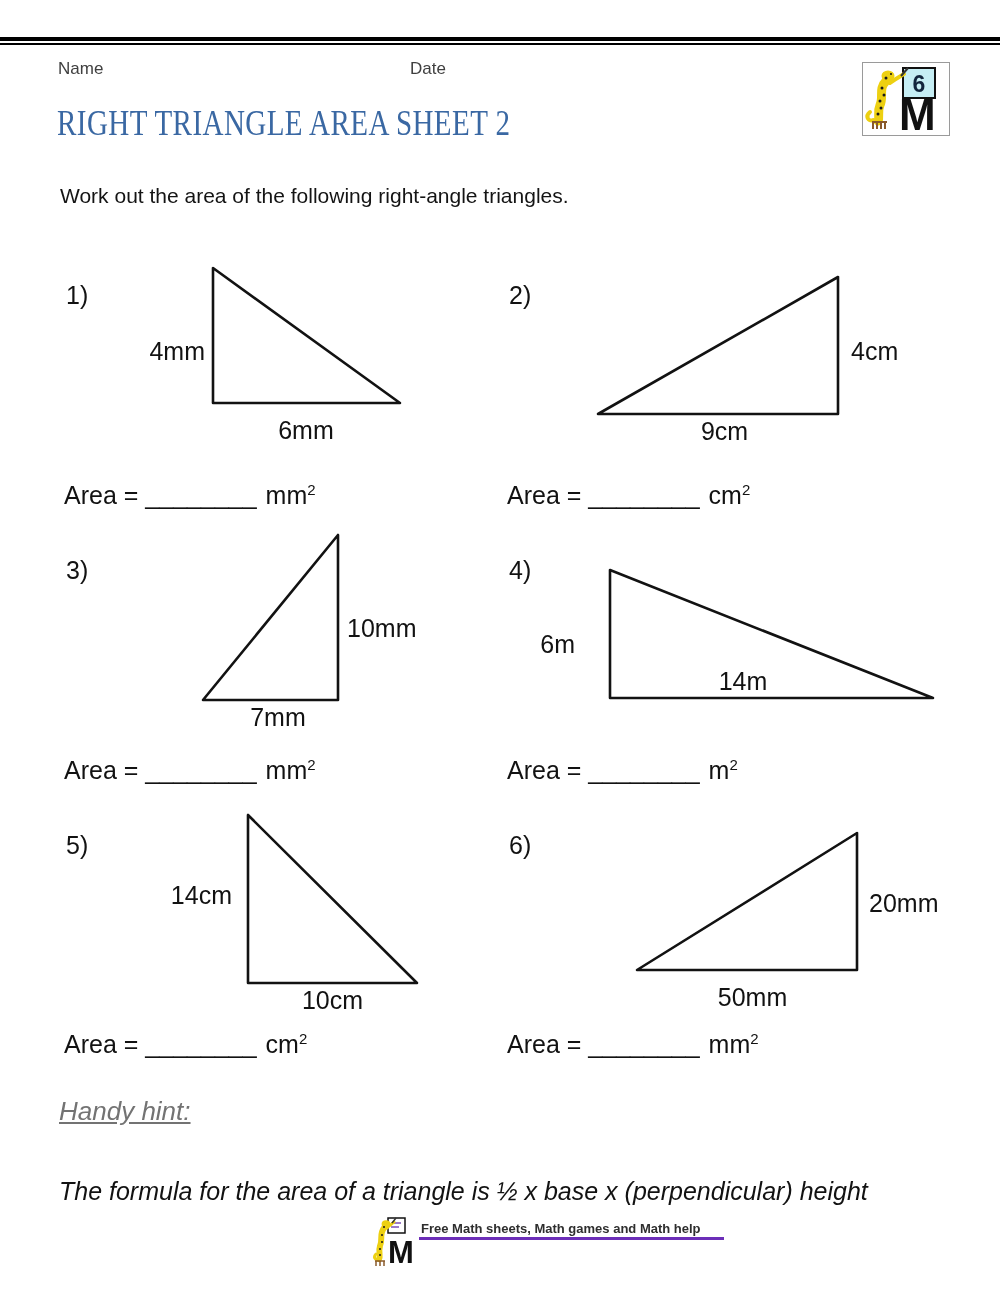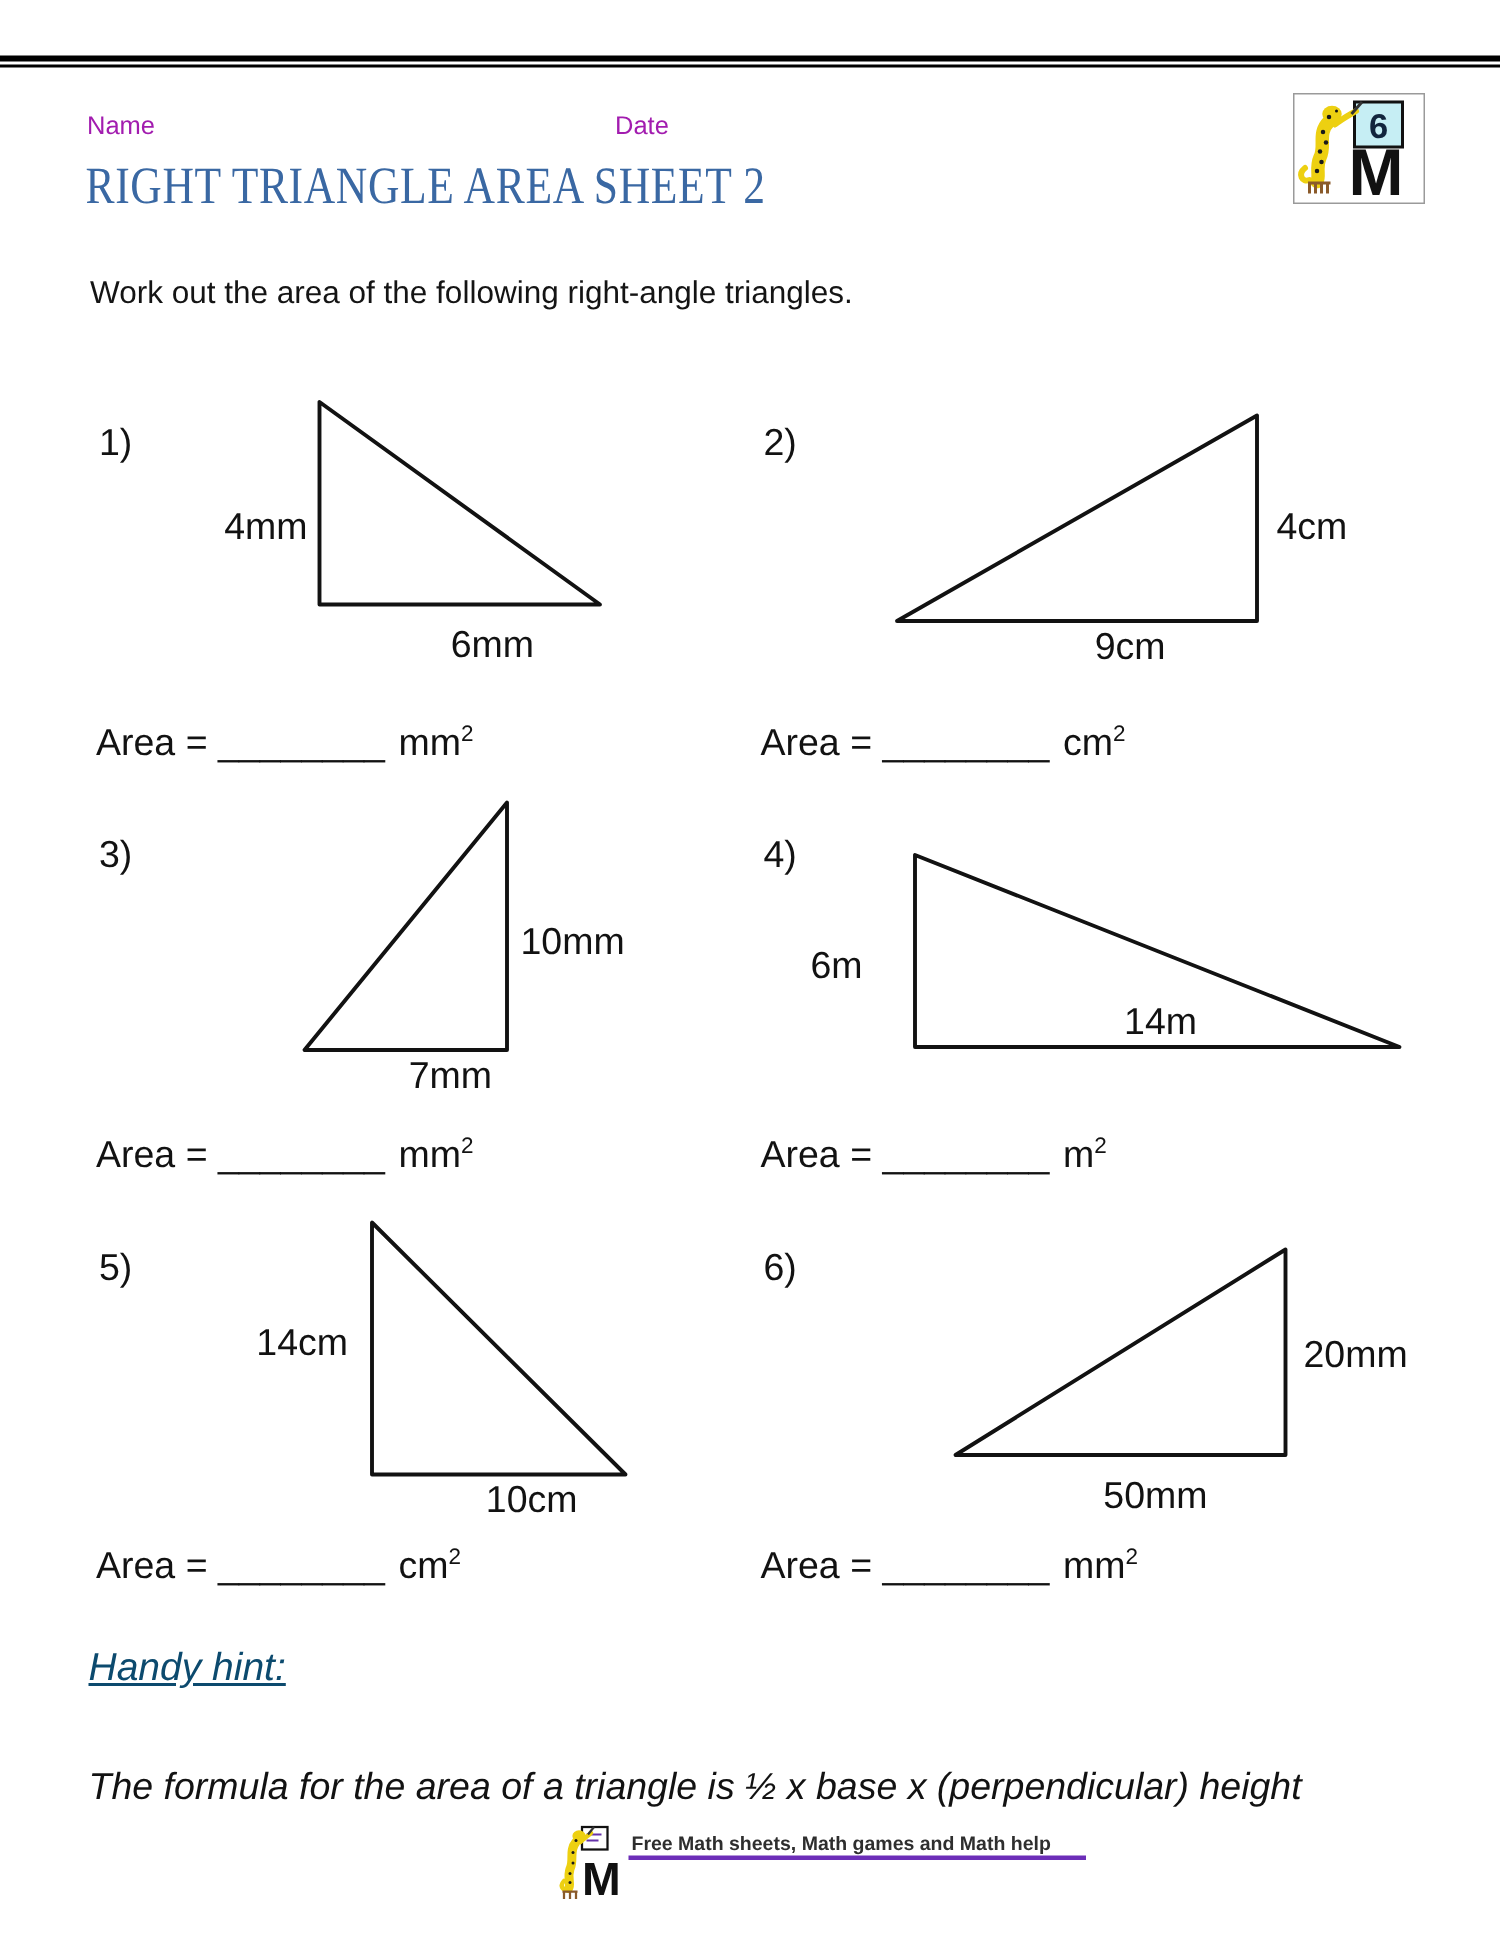--- a/index.html
+++ b/index.html
@@ -3,40 +3,40 @@
 <meta charset="utf-8">
 <style>
   html,body{margin:0;padding:0;background:#fff;}
   .page{
     position:relative;width:1000px;height:1294px;background:#fff;
     font-family:"Liberation Sans",sans-serif;color:#111;overflow:hidden;
   }
   
   .toprule{position:absolute;left:0;top:37px;width:1000px;height:2px;
     border-top:4px solid #000;border-bottom:2px solid #000;background:#fff;}
-  .hdr-label{position:absolute;top:74px;font-size:17px;color:#a21caf;}
+  .hdr-label{position:absolute;top:59px;font-size:17px;color:#404040;}
   
   .logo-box{position:absolute;left:862px;top:62px;width:86px;height:72px;
     border:1px solid #9a9a9a;background:#fff;}
   
   .page-title{position:absolute;left:57px;top:104px;font-family:"Liberation Serif",serif;
     font-size:35px;color:#3a68a3;letter-spacing:.5px;transform:scaleX(.83);transform-origin:left top;white-space:nowrap;}
   .instr{position:absolute;left:60px;font-size:21px;color:#141414;white-space:nowrap;}
   .instr b{font-weight:bold;}
   
   .pnum,.dim,.area{position:absolute;font-size:25px;color:#121212;line-height:1.15;white-space:nowrap;}
   .dim.right{text-align:right;}
-  .dim.center{text-align:right;}
+  .dim.center{text-align:center;}
   .tri{position:absolute;}
   .tri polygon{fill:none;stroke:#121212;stroke-width:2.6;stroke-linejoin:round;}
   .area .blank{margin:0 9px 0 7px;}
   .area sup{font-size:15px;line-height:0;}
   
   .hint-title{position:absolute;left:59px;top:1096px;font-size:26px;font-style:italic;
-    text-decoration:underline;color:#0c4a6e;}
+    text-decoration:underline;color:#737373;}
   .hint-text{position:absolute;left:59px;top:1141px;font-size:25px;font-style:italic;
     color:#121212;white-space:nowrap;margin-top:36px;}
   
   .footer-logo{position:absolute;left:372px;top:1215px;}
   .footer-tagline{position:absolute;left:421px;top:1221px;font-size:13px;font-weight:bold;color:#2e2e2e;white-space:nowrap;}
   .footer-rule{position:absolute;left:419px;top:1237px;width:305px;height:3px;background:#6c2eb8;}
   .footer-site{position:absolute;left:411px;top:1238px;font-size:28px;font-weight:bold;
     letter-spacing:-1px;color:#2a2a2a;-webkit-text-fill-color:#fff;-webkit-text-stroke:1.6px #1f1f1f;white-space:nowrap;}
 </style>
 </head>

